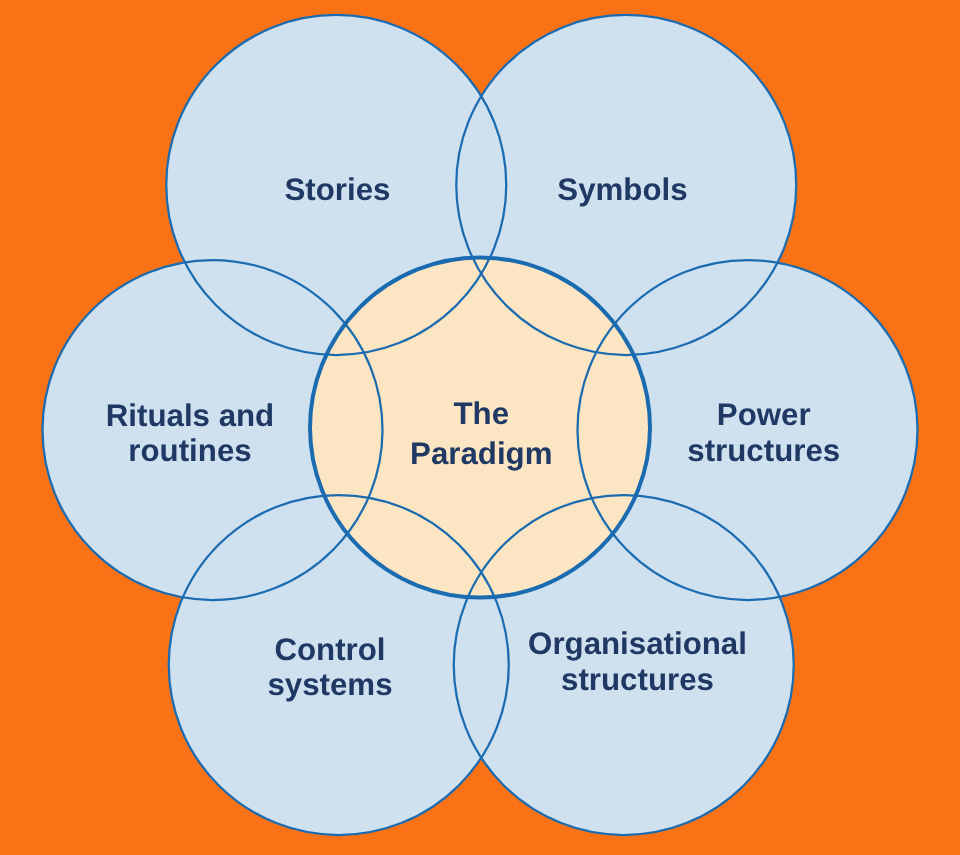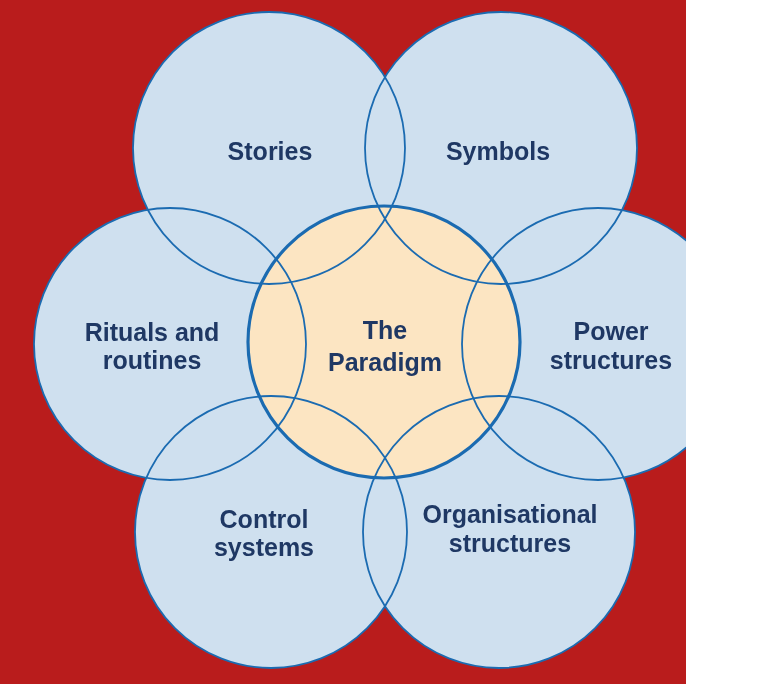--- a/index.html
+++ b/index.html
@@ -2,23 +2,23 @@
 <html><head>
 <meta charset="utf-8">
 <style>
   html, body {
     margin: 0;
     padding: 0;
     background: #ffffff;
   }
   .stage {
     position: relative;
-    width: 686px;
+    width: 768px;
     height: 684px;
-    background: #b91c1c;
+    background: #f97316;
     overflow: hidden;
     text-decoration: underline;
   }
   svg.web {
     display: block;
     width: 768px;
     height: 684px;
   }
   text.node-label {
     font-family: "Liberation Sans", "DejaVu Sans", sans-serif;

